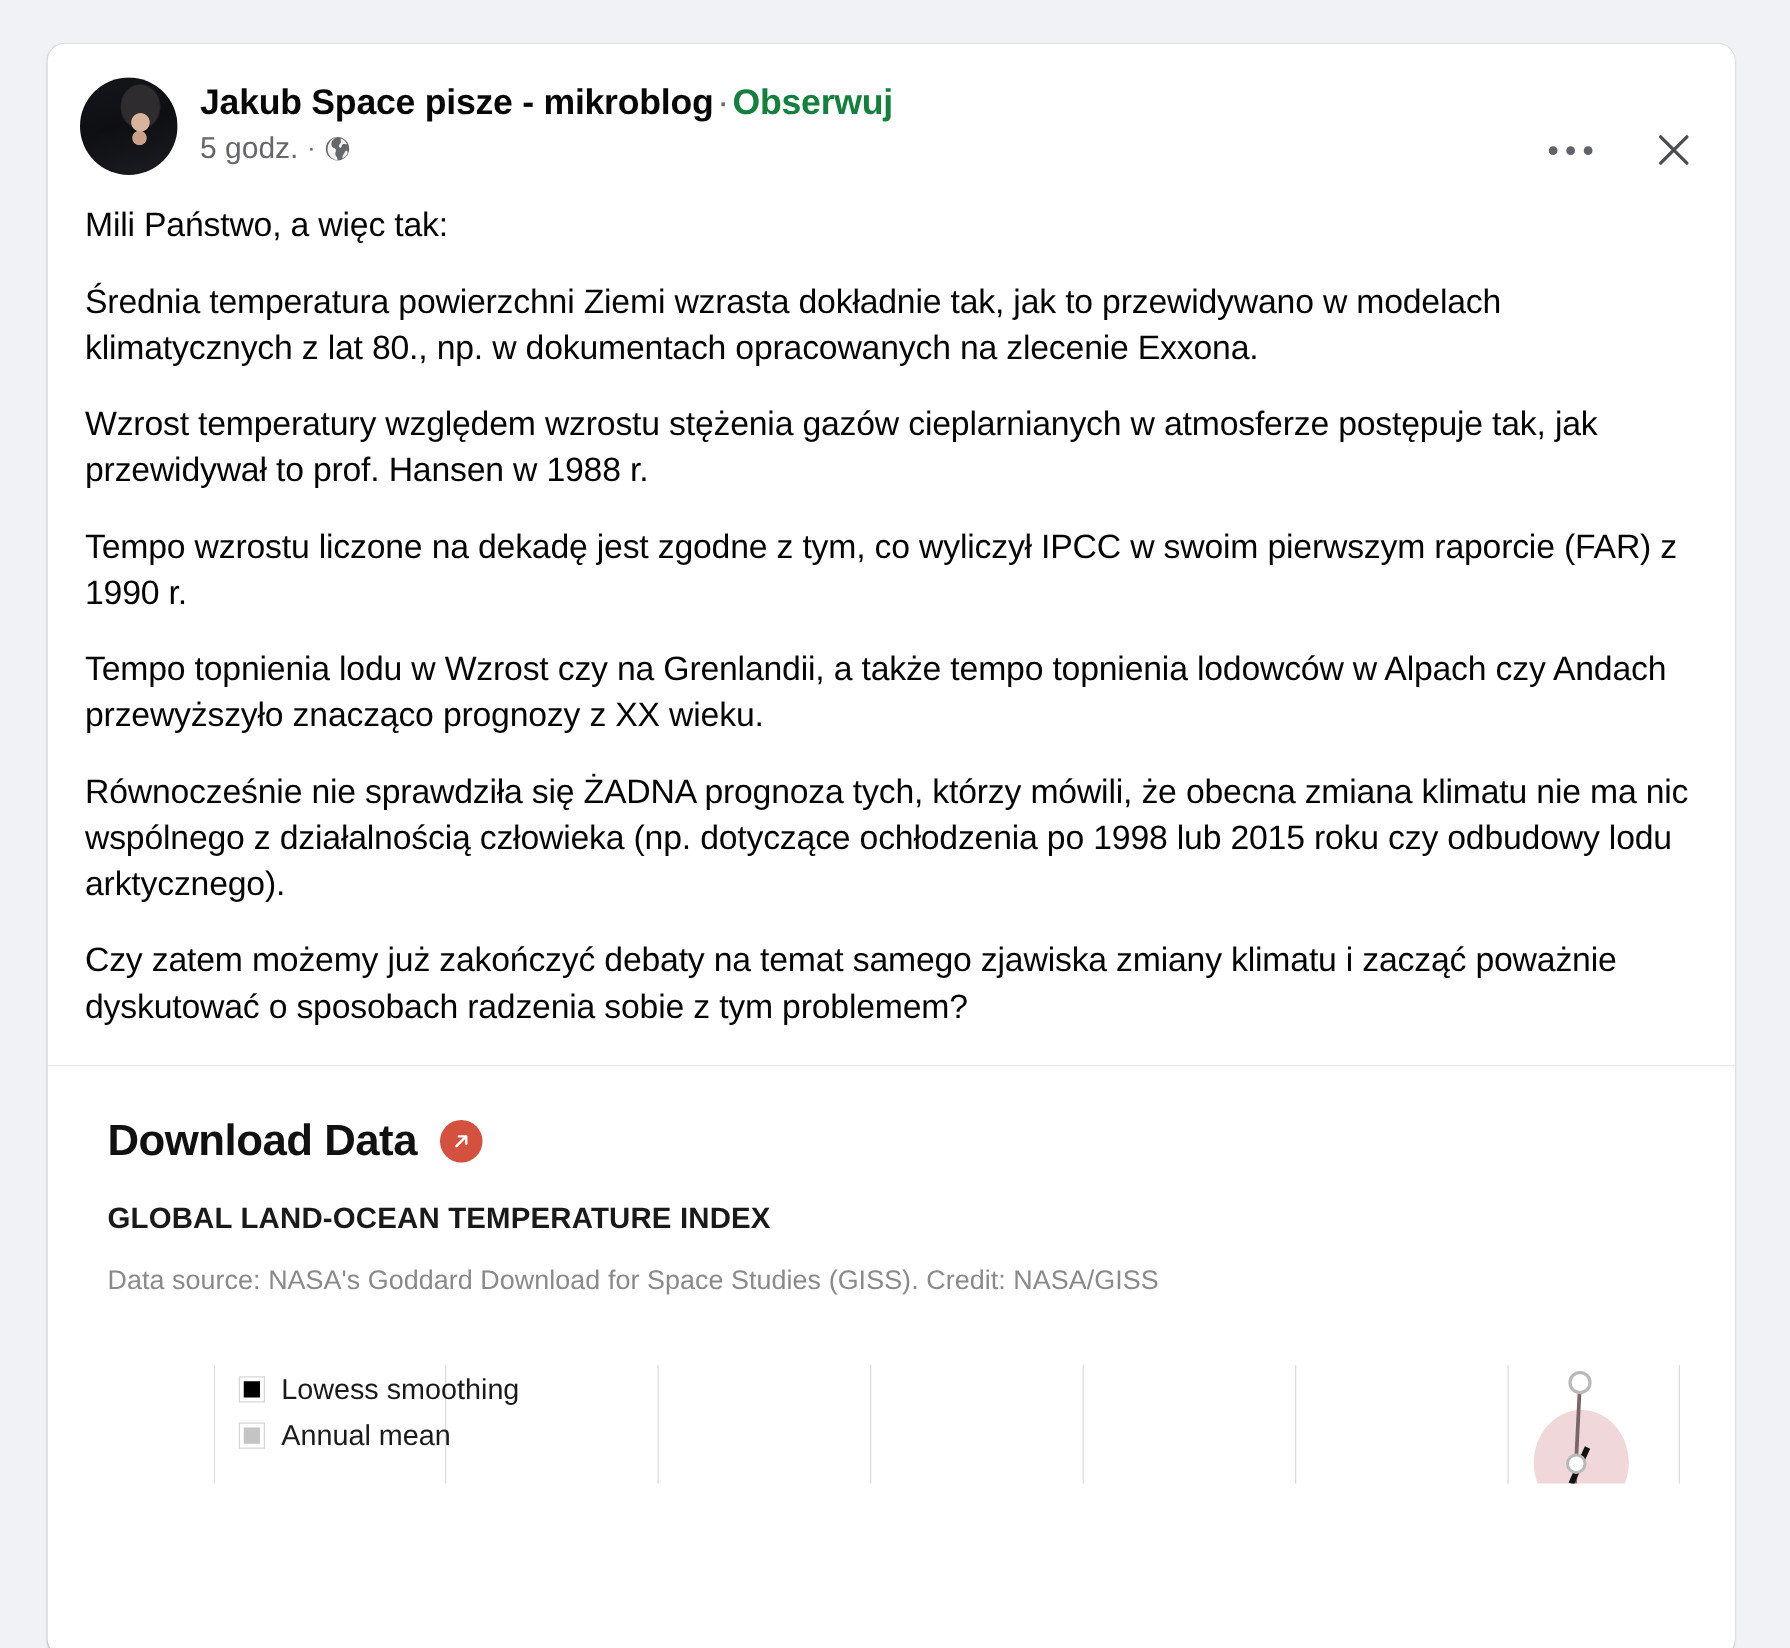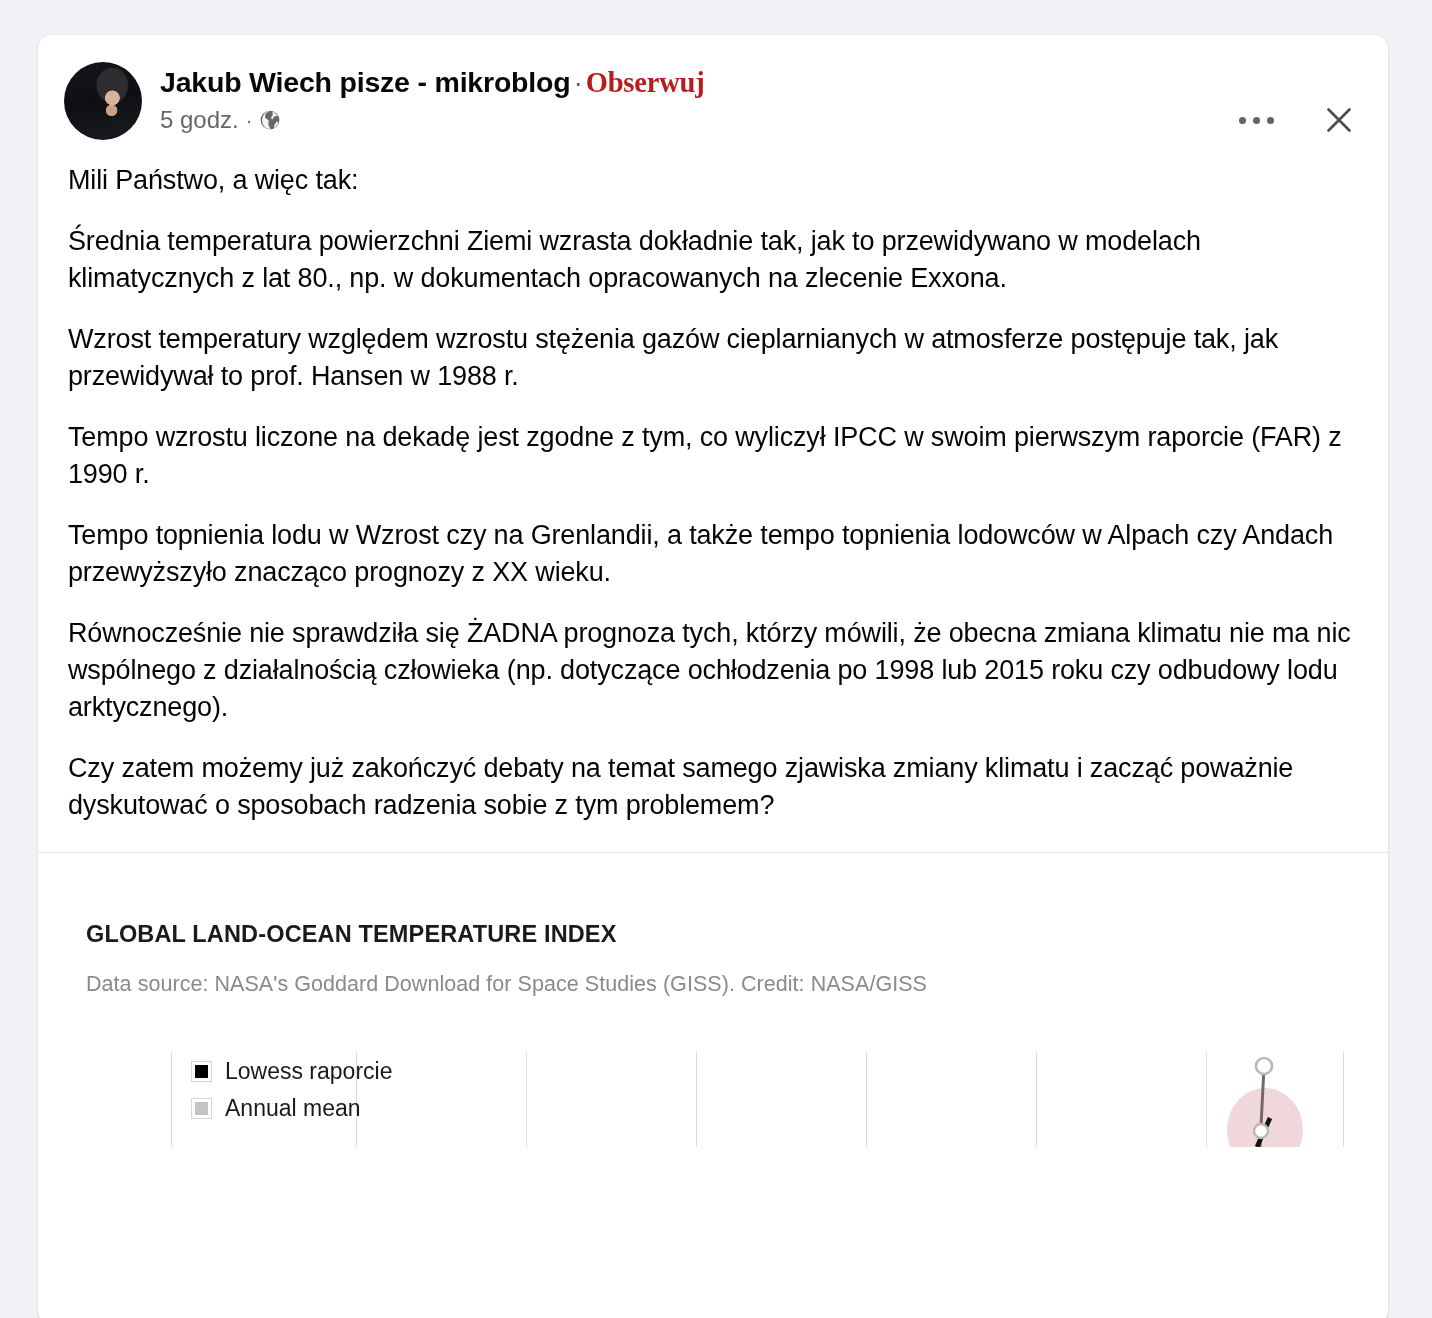--- a/index.html
+++ b/index.html
@@ -60,24 +60,23 @@
     color: #080809;
     letter-spacing: -0.2px;
     white-space: nowrap;
   }
   .sep-dot {
     font-weight: normal;
     color: #65676b;
     padding: 0 3px;
   }
   .follow-link {
-    color: #b91c1c;
+    color: #15803d;
     font-weight: bold;
     cursor: pointer;
-    font-family: Liberation Serif, serif;
   }
   .meta-line {
     margin-top: 5px;
     font-size: 24px;
     line-height: 30px;
     color: #65676b;
     display: flex;
     align-items: center;
     gap: 7px;
   }
@@ -239,21 +238,21 @@
 </head>
 <body>
 
 <div class="post-card">
 
   <div class="post-header">
     <div class="avatar"></div>
 
     <div class="header-text">
       <div class="name-line">
-        <span>Jakub Wiech pisze - mikroblog</span><span class="sep-dot">·</span><span class="follow-link">Obserwuj</span>
+        <span>Jakub Space pisze - mikroblog</span><span class="sep-dot">·</span><span class="follow-link">Obserwuj</span>
       </div>
       <div class="meta-line">
         <span>5 godz.</span>
         <span class="meta-sep">·</span>
         <span class="globe-icon">
           <svg width="22" height="22" viewBox="0 0 24 24">
             <circle cx="12" cy="12" r="10.2" fill="#65676b"></circle>
             <path d="M12 1.8 C7.2 3.6 6 7 7 9.5 C7.8 11.5 10 11 10.6 12.8 C11.1 14.3 9.6 15.4 10.2 17.2 C10.7 18.8 12.2 19.4 12 22.2 C9 21.8 5.4 19.6 4 16 C2.6 12.4 3.4 7.6 6.4 4.6 C8 3 10 2 12 1.8 Z" fill="#ffffff" opacity="0.92"></path>
             <path d="M15 3 C17.6 4 19.4 5.8 20.4 8 C18.6 8.2 17.4 7.4 16.4 8.2 C15.4 9 16 10.4 15 11 C14 11.6 13 10.6 13.4 9 C13.8 7.4 15.6 6.8 15 5.4 C14.6 4.4 14.8 3.6 15 3 Z" fill="#ffffff" opacity="0.92"></path>
             <path d="M19.4 13.6 C20.6 13.8 21.2 14.8 20.6 16.4 C20 18 18.2 19.6 16.4 20.4 C16 18.8 16.8 17.6 17.6 16.4 C18.4 15.2 18.6 14.4 19.4 13.6 Z" fill="#ffffff" opacity="0.92"></path>
@@ -283,41 +282,50 @@
     <p>Tempo wzrostu liczone na dekadę jest zgodne z tym, co wyliczył IPCC w swoim pierwszym raporcie (FAR) z 1990 r.</p>
     <p>Tempo topnienia lodu w Wzrost czy na Grenlandii, a także tempo topnienia lodowców w Alpach czy Andach przewyższyło znacząco prognozy z XX wieku.</p>
     <p>Równocześnie nie sprawdziła się ŻADNA prognoza tych, którzy mówili, że obecna zmiana klimatu nie ma nic wspólnego z działalnością człowieka (np. dotyczące ochłodzenia po 1998 lub 2015 roku czy odbudowy lodu arktycznego).</p>
     <p>Czy zatem możemy już zakończyć debaty na temat samego zjawiska zmiany klimatu i zacząć poważnie dyskutować o sposobach radzenia sobie z tym problemem?</p>
   </div>
 
   <div class="divider"></div>
 
   <div class="attachment">
 
+    <div class="dl-row">
+      <span class="dl-title">Download Data</span>
+      <span class="ext-badge">
+        <svg width="20" height="20" viewBox="0 0 24 24">
+          <path d="M7.4 16.6 L16.2 7.8" stroke="#ffffff" stroke-width="2.3" stroke-linecap="round"></path>
+          <path d="M9.6 7.3 L16.8 7.3 L16.8 14.5" stroke="#ffffff" stroke-width="2.3" stroke-linecap="round" stroke-linejoin="round" fill="none"></path>
+        </svg>
+      </span>
+    </div>
 
     <div class="chart-title">GLOBAL LAND-OCEAN TEMPERATURE INDEX</div>
     <div class="chart-source">Data source: NASA's Goddard Download for Space Studies (GISS). Credit: NASA/GISS</div>
 
     <div class="chart-wrap">
 
       <div class="gridline" style="left:0px"></div>
       <div class="gridline" style="left:185px"></div>
       <div class="gridline" style="left:355px"></div>
       <div class="gridline" style="left:525px"></div>
       <div class="gridline" style="left:695px"></div>
       <div class="gridline" style="left:865px"></div>
       <div class="gridline" style="left:1035px"></div>
       <div class="gridline" style="left:1172px"></div>
 
       <div class="legend">
         <div class="legend-item">
           <span class="legend-swatch">
               <i style="background:#000000"></i>
             </span>
-          <span class="legend-label">Lowess raporcie</span>
+          <span class="legend-label">Lowess smoothing</span>
         </div>
         <div class="legend-item">
           <span class="legend-swatch">
               <i style="background:#c4c4c4"></i>
             </span>
           <span class="legend-label">Annual mean</span>
         </div>
       </div>
 
       <svg class="chart-svg" width="1175" height="95">

